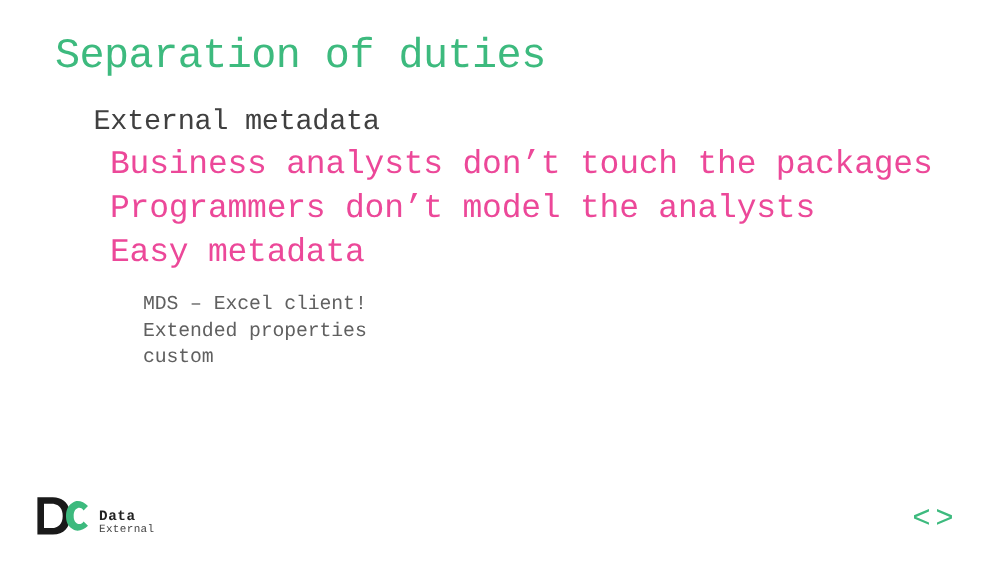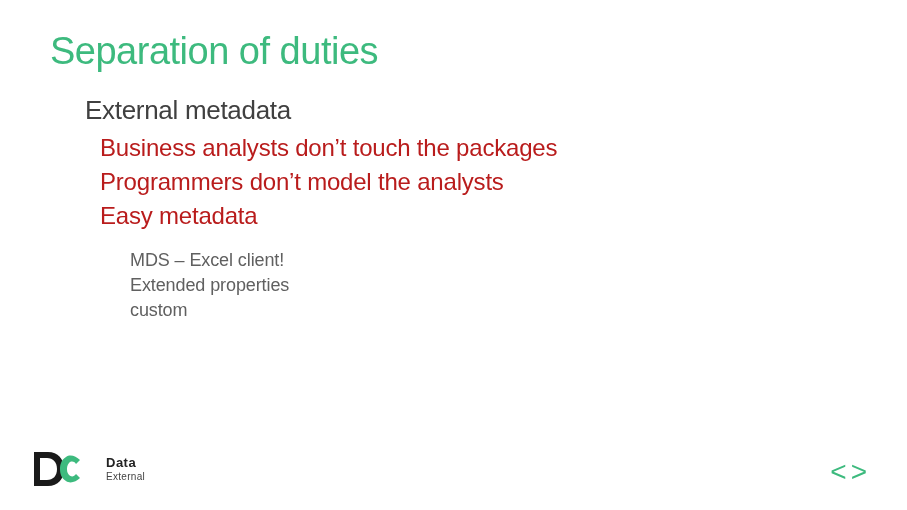--- a/index.html
+++ b/index.html
@@ -12,20 +12,21 @@
       overflow: hidden;
       position: relative;
     }
 
     .slide {
       width: 907px;
       height: 510px;
       background: #ffffff;
       padding: 30px 50px 30px 50px;
       position: relative;
+      font-family: Liberation Mono, monospace;
     }
 
     .title {
       font-size: 38px;
       font-weight: 300;
       color: #3dba7e;
       margin-bottom: 22px;
       letter-spacing: -0.5px;
     }
 
@@ -41,23 +42,23 @@
       letter-spacing: -0.3px;
       margin-left: 15px;
     }
 
     .level2-group {
       padding-left: 30px;
       margin-bottom: 4px;
     }
 
     .level2 {
-      font-size: 24px;
+      font-size: 30px;
       font-weight: 300;
-      color: #b91c1c;
+      color: #ec4899;
       margin-bottom: 6px;
       letter-spacing: -0.2px;
     }
 
     .level3-group {
       padding-left: 30px;
       margin-top: 20px;
     }
 
     .level3 {
@@ -72,22 +73,22 @@
       position: absolute;
       bottom: 22px;
       left: 30px;
       display: flex;
       align-items: center;
       gap: 10px;
     }
 
     .logo-dc {
       display: flex;
-      align-items: center;
-      gap: 24px;
+      align-items: flex-end;
+      gap: 8px;
     }
 
     .logo-letters {
       display: flex;
       align-items: center;
     }
 
     .logo-text {
       display: flex;
       flex-direction: column;

